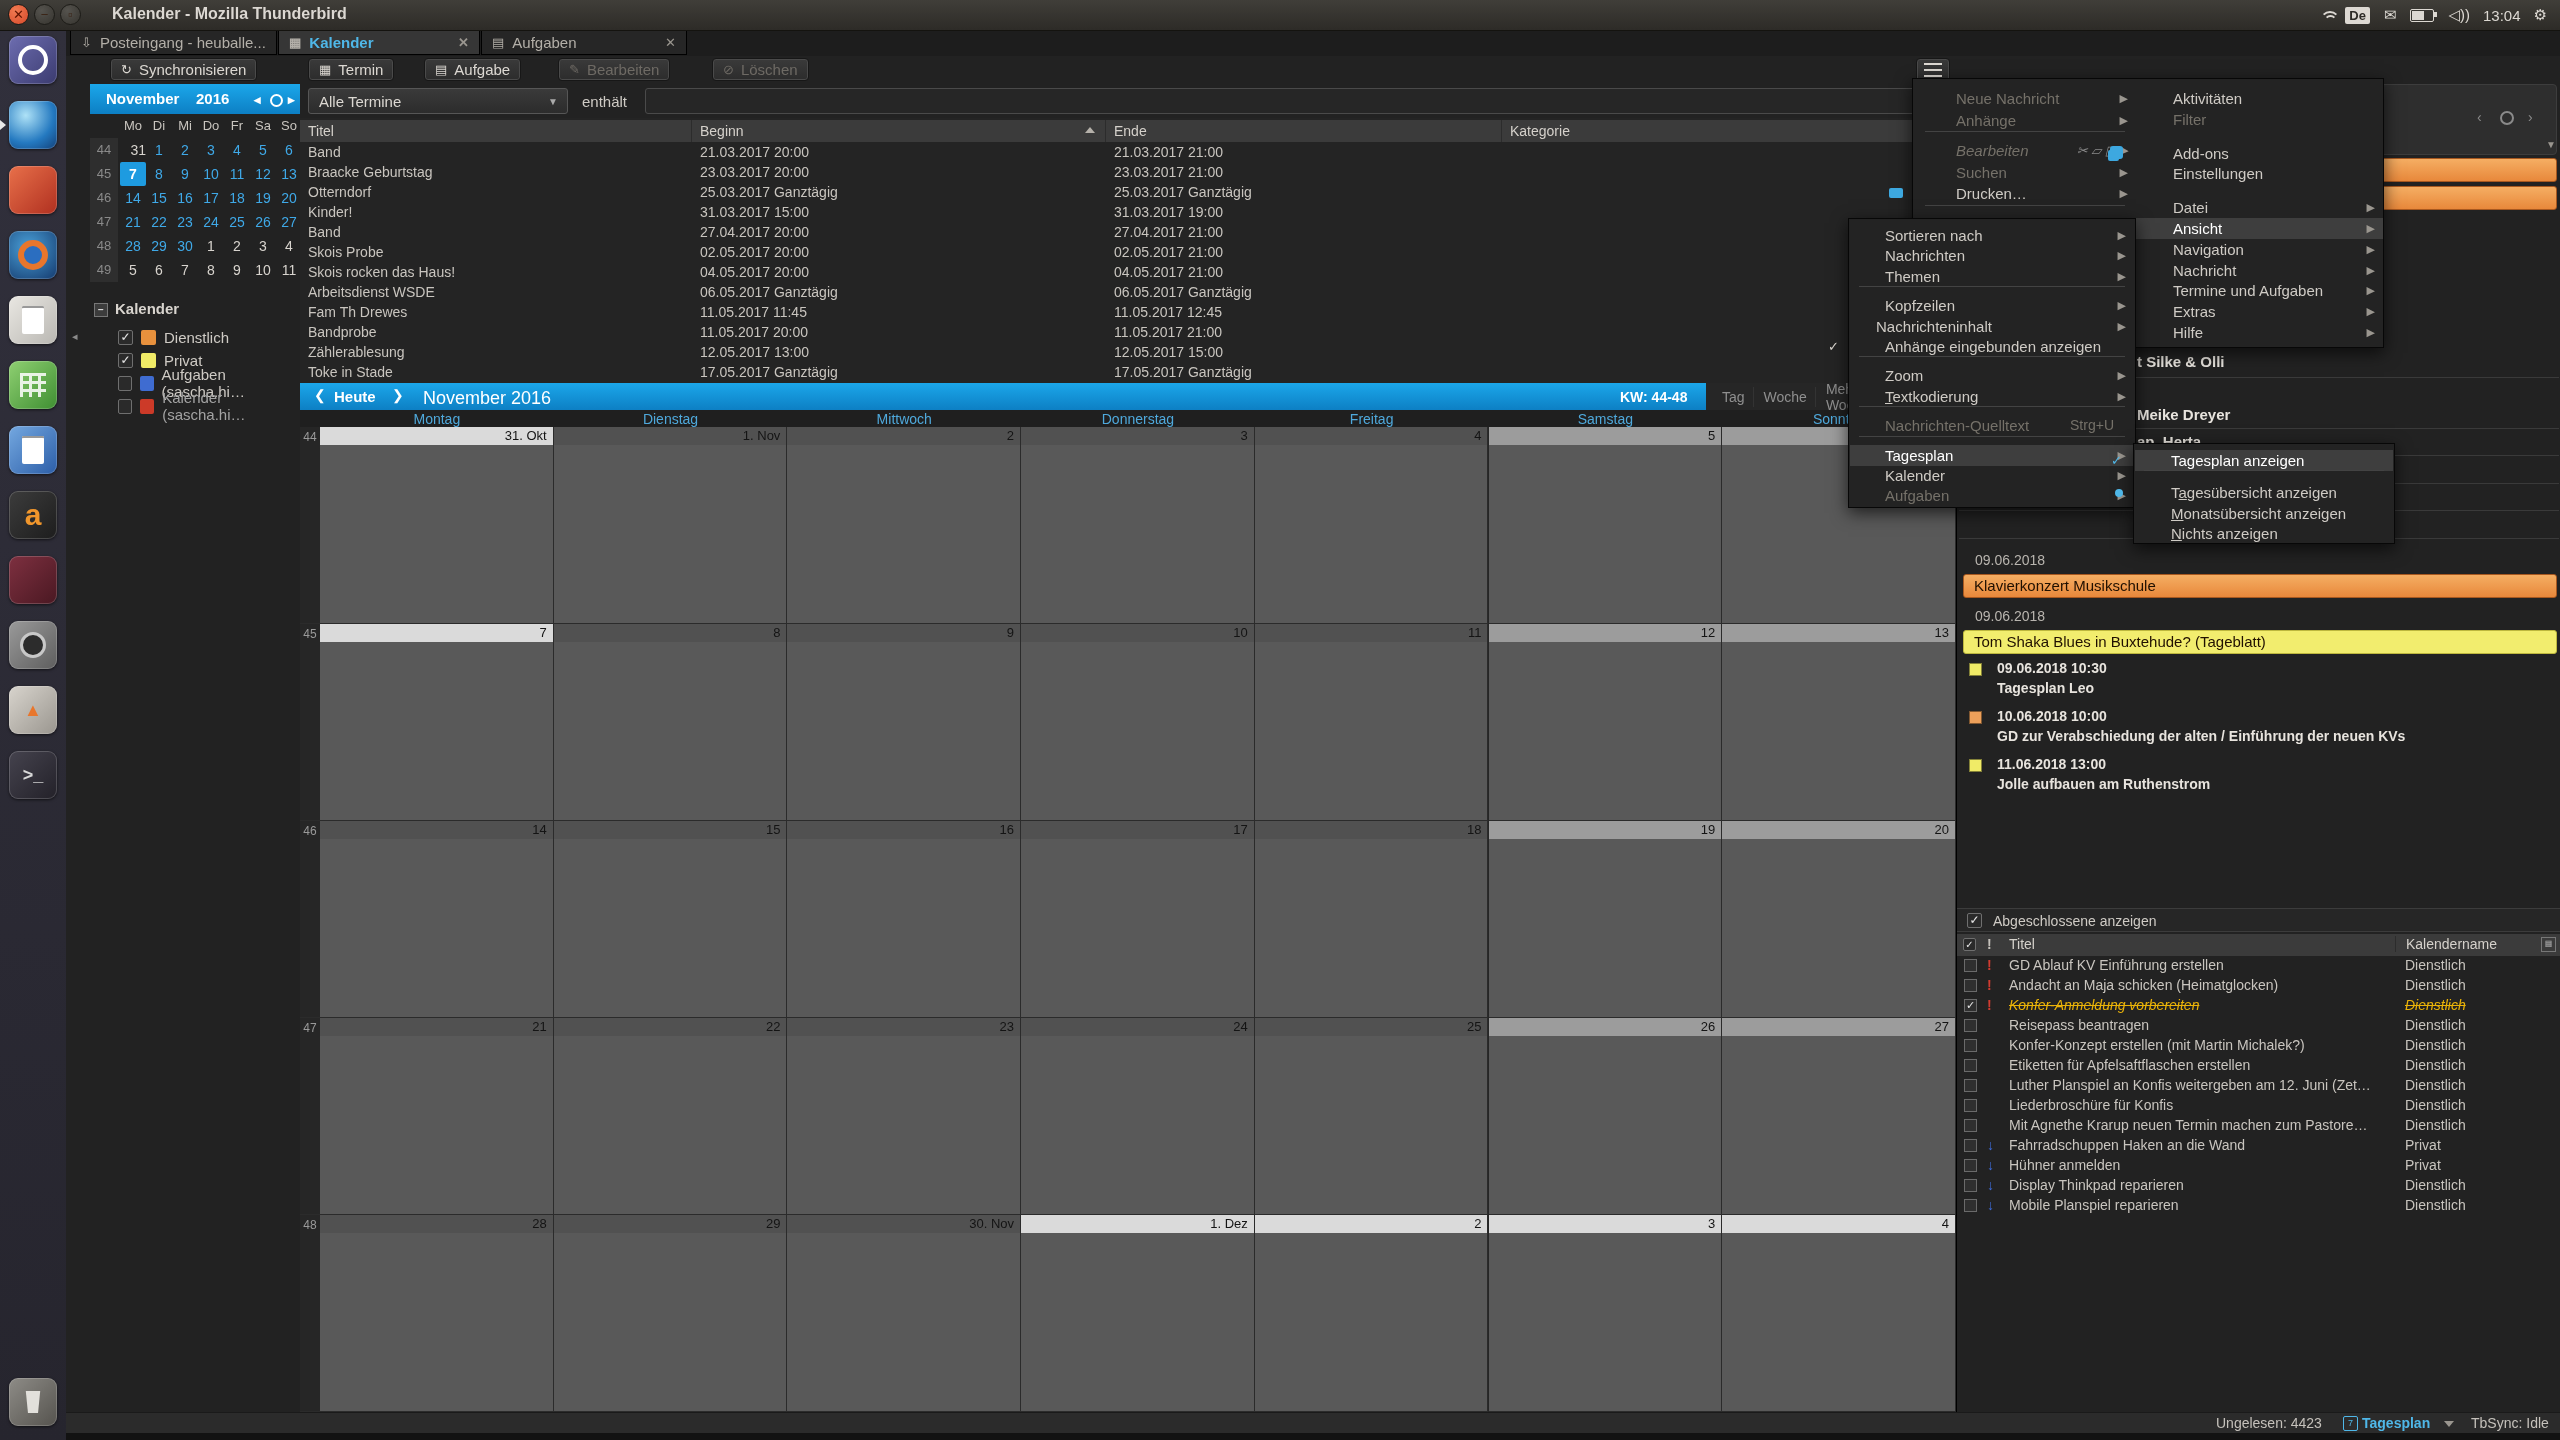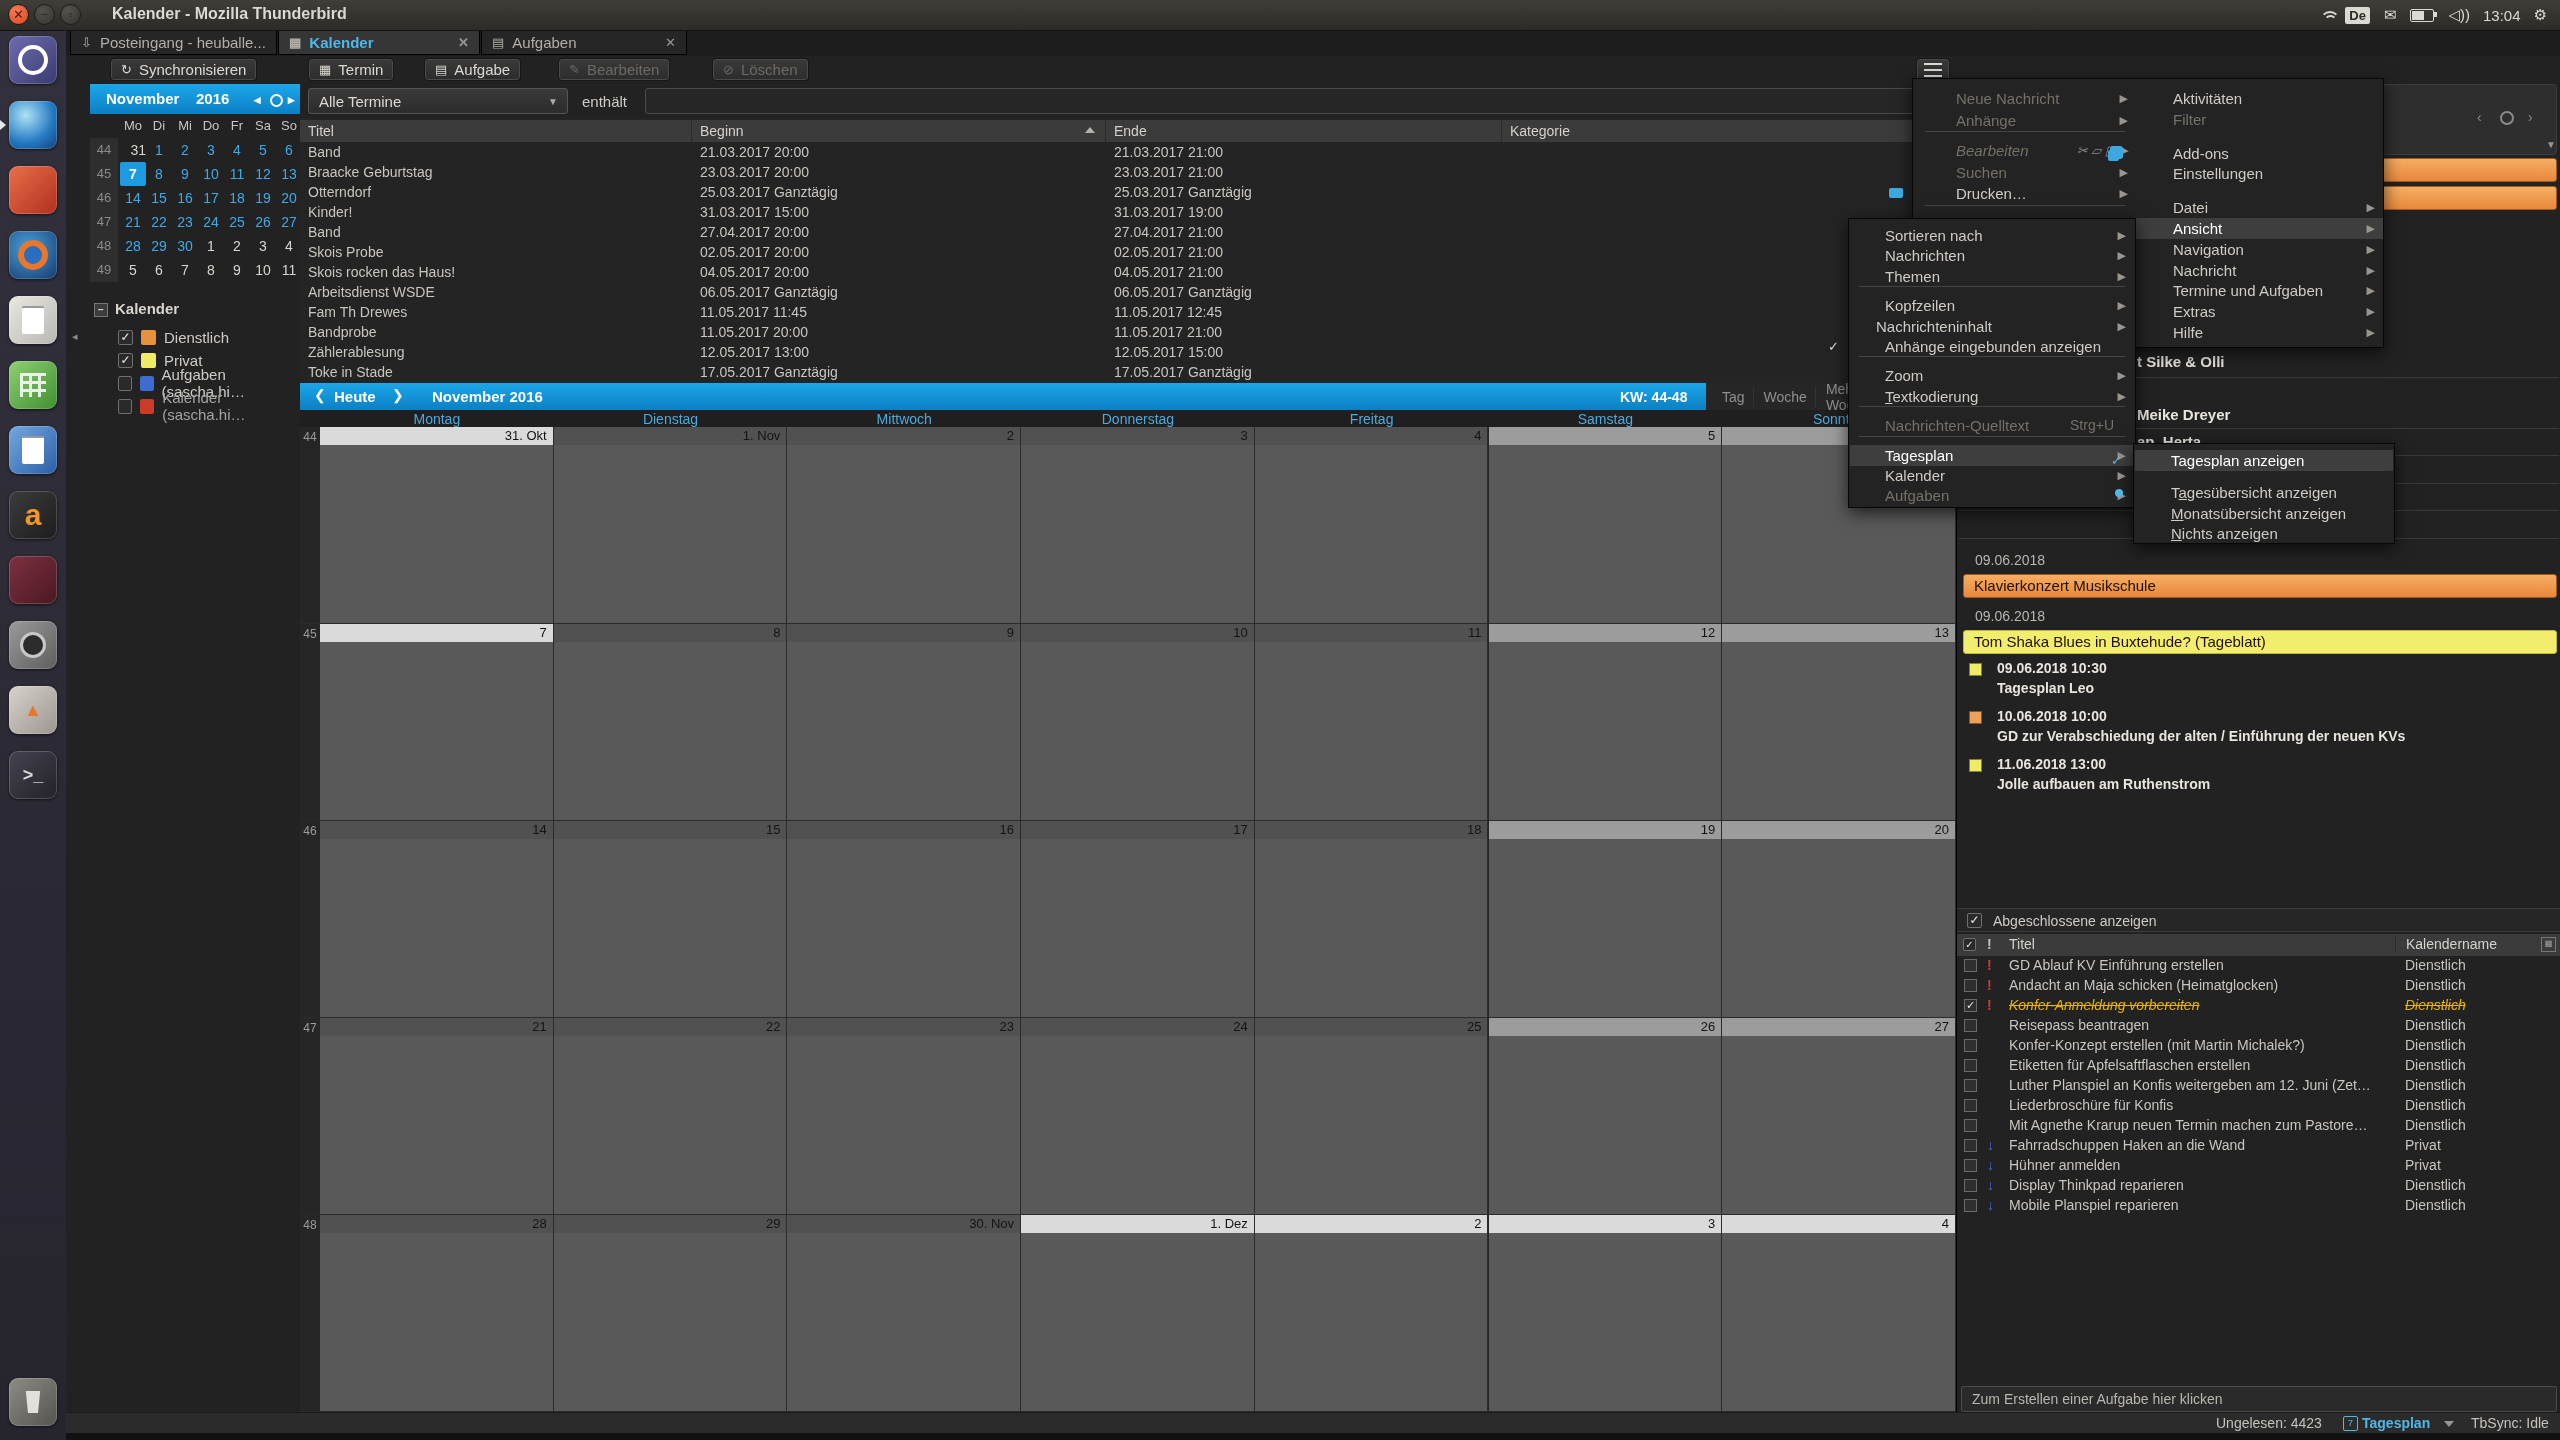--- a/index.html
+++ b/index.html
@@ -100,21 +100,21 @@
   .sortarrow{position:absolute;right:10px;top:7px;width:0;height:0;border-left:5px solid transparent;
     border-right:5px solid transparent;border-bottom:6px solid #b5b1aa;}
   .el-row{position:absolute;left:0;width:1656px;height:20px;}
   .el-c{position:absolute;top:0;height:20px;line-height:20px;font-size:14px;color:#c9c5bf;
     padding-left:8px;box-sizing:border-box;white-space:nowrap;overflow:hidden;}
   
   #monthview{left:300px;top:383px;width:1656px;height:1029px;background:#262626;overflow:hidden;}
   #mv-nav{position:absolute;left:0;top:0;width:1656px;height:27px;
     background:linear-gradient(#1ba7ea,#0d7fc4);color:#fff;}
   #mv-nav .chev{position:absolute;top:4px;font-size:14px;color:#fff;}
-  #mv-title{position:absolute;left:132px;top:5px;font-size:15px;font-weight:bold;}
+  #mv-title{position:absolute;left:123px;top:5px;font-size:18px;font-weight:normal;}
   #mv-kw{position:absolute;left:1320px;top:6px;font-size:14px;font-weight:bold;}
   #mv-viewbtns{position:absolute;left:1406px;top:0;width:250px;height:27px;background:#262626;
     display:flex;align-items:center;gap:2px;padding-left:8px;box-sizing:border-box;}
   .mv-vb{font-size:14px;color:#8f8f8f;padding:2px 8px;border-right:1px solid #333;}
   #mv-dayhead{position:absolute;left:0;top:27px;width:1656px;height:17px;background:#1f1f1f;}
   .mv-dh{position:absolute;top:1px;font-size:14px;color:#4fa9dc;text-align:center;}
   .mv-gut{position:absolute;width:20px;background:#262626;border-bottom:1px solid #2b2b2b;box-sizing:border-box;}
   .mv-gut span{display:block;text-align:center;font-size:12px;color:#9a9a9a;margin-top:3px;}
   .mv-cell{position:absolute;background:#595959;border-right:1px solid #2b2b2b;
     border-bottom:1px solid #2b2b2b;box-sizing:border-box;}
@@ -760,21 +760,20 @@
           <div class="tk-title">Display Thinkpad reparieren</div>
           <div class="tk-cal">Dienstlich</div>
         </div>
         <div class="tk-row" style="top: 1166px;">
           <div class="tk-cb"></div>
           <div class="tk-pr pr-low">↓</div>
           <div class="tk-title">Mobile Planspiel reparieren</div>
           <div class="tk-cal">Dienstlich</div>
         </div>
       </div>
-    <div id="newtask">Zum Erstellen einer Aufgabe hier klicken</div>
   </div>
 
   <div class="abs" id="statusbar">
     <span class="st" style="left:2150px;">Ungelesen: 4423</span>
     <span id="st-calico">7</span>
     <span class="st" id="st-pane" style="left:2296px;">Tagesplan</span>
     <span id="st-caret"></span>
     <span class="st" style="left:2405px;">TbSync: Idle</span>
   </div>
   <div class="abs" id="bottomstrip"></div>

